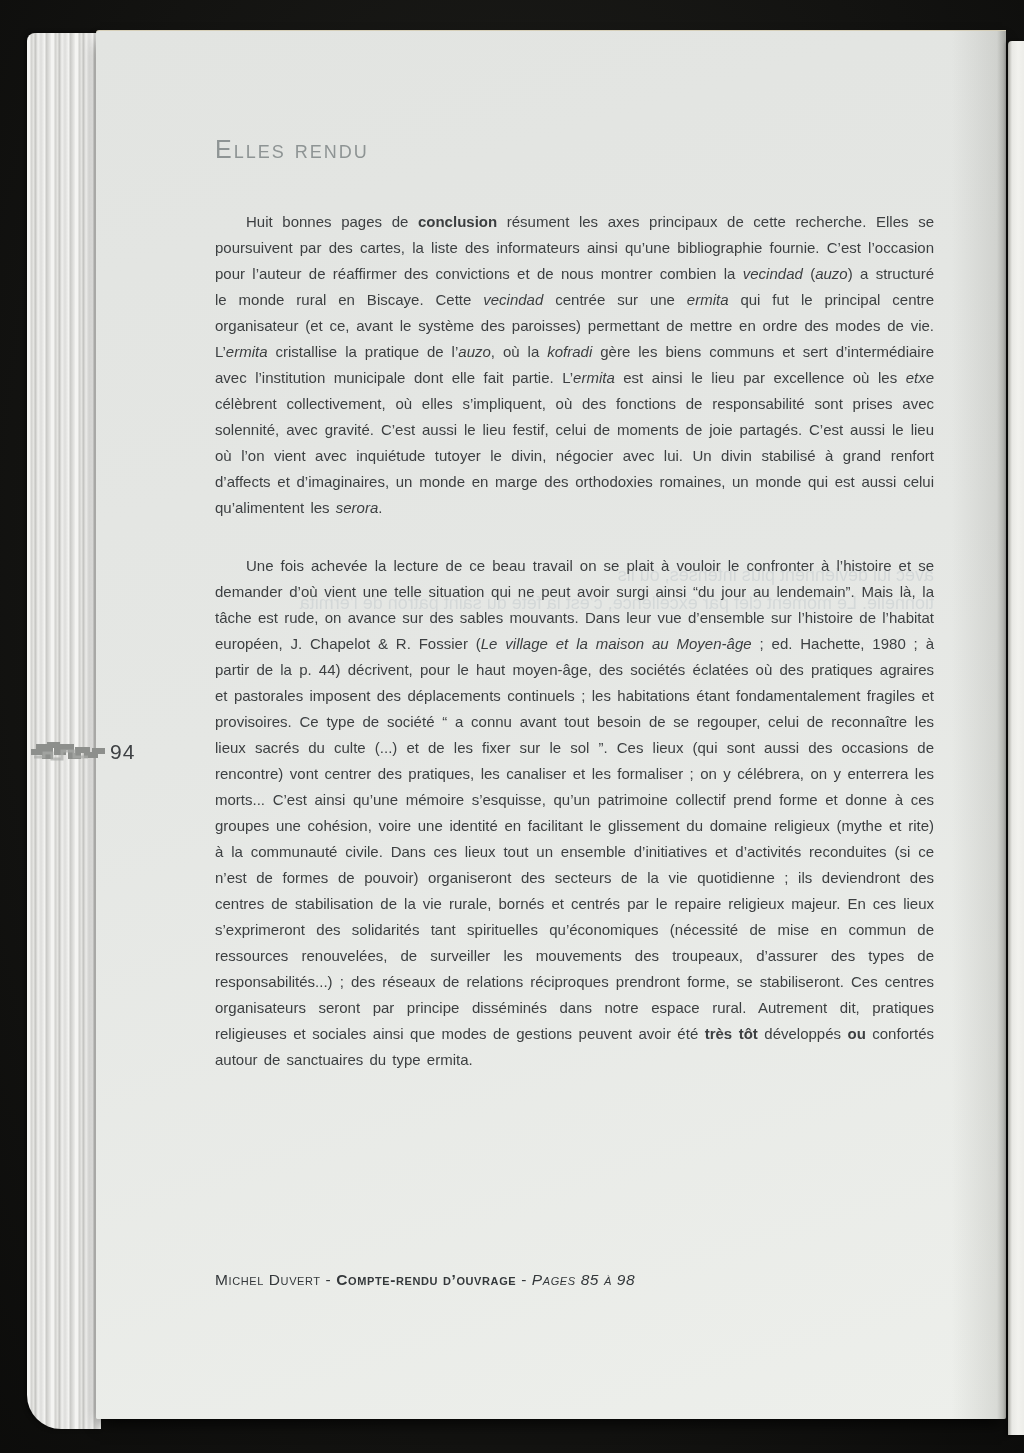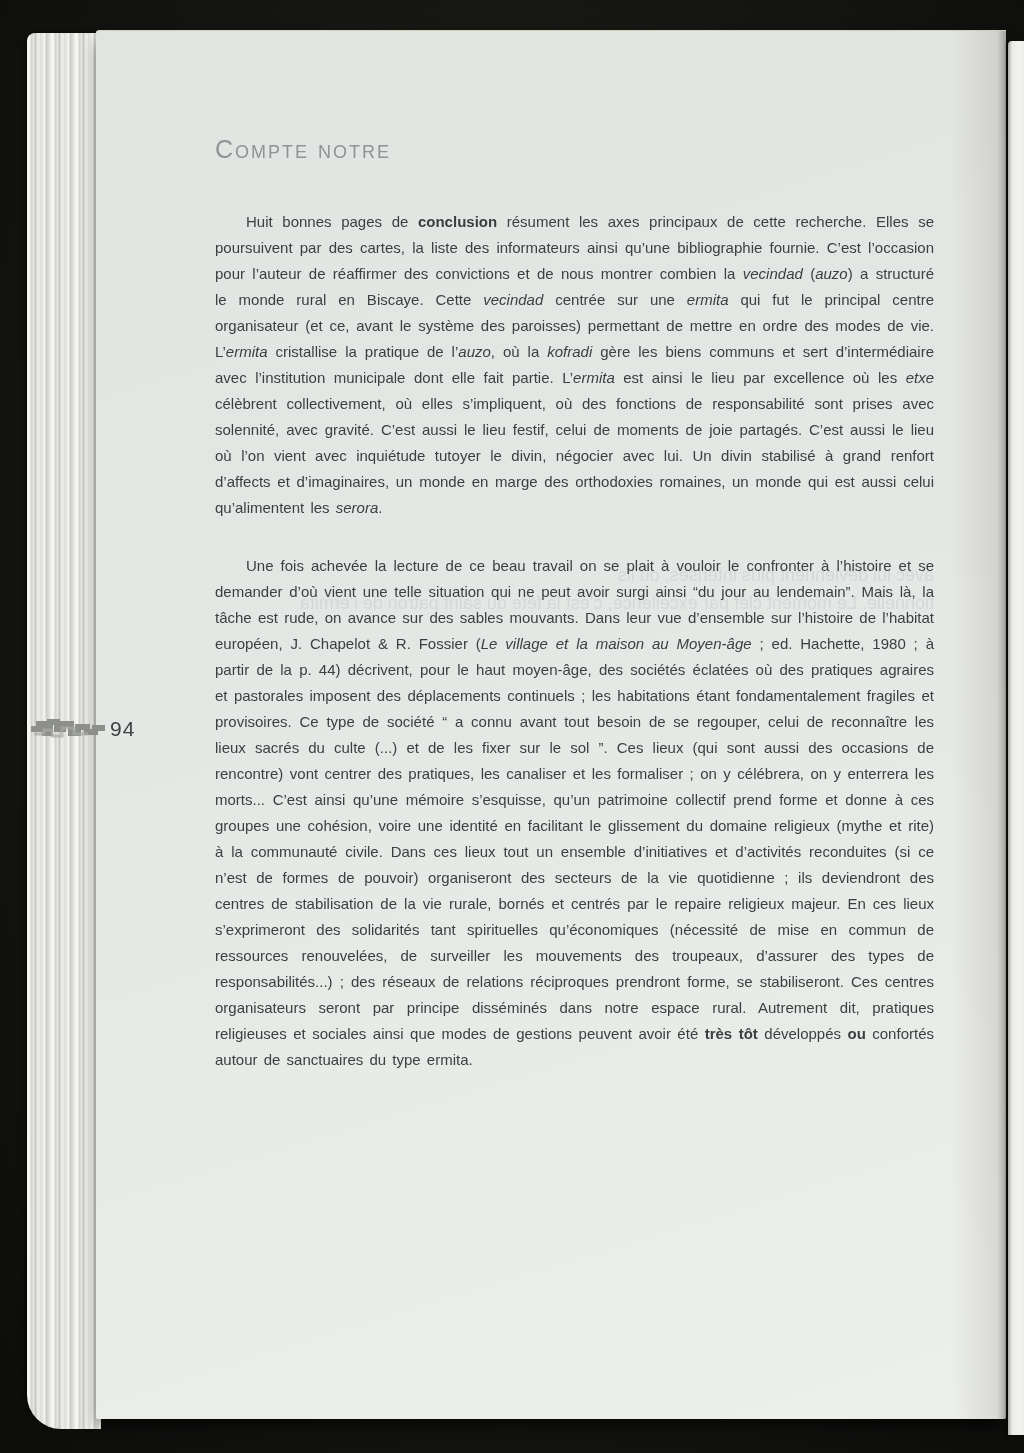--- a/index.html
+++ b/index.html
@@ -91,21 +91,21 @@
     white-space: nowrap;
     overflow: hidden;
     pointer-events: none;
   }
   .bleed-1 { top: 534px; }
   .bleed-2 { top: 562px; }
 
   
   .page-marker {
     position: absolute;
-    left: 30px; top: 716px;
+    left: 30px; top: 739px;
     display: flex;
     align-items: center;
     gap: 4px;
   }
   .page-number {
     font-size: 21px;
     color: #3e4144;
     letter-spacing: 1px;
   }
 
@@ -120,30 +120,33 @@
   .footer .work  { font-weight: bold; }
   .footer .pages { font-style: italic; }
 </style>
 </head>
 <body>
 
 <div class="page-stack"></div>
 
 <div class="page">
 
-  <div class="running-header">Compte notre</div>
+  <div class="running-header">Elles rendu</div>
 
   <div class="bleed bleed-1">avec lui deviennent plus intenses, où ils</div>
   <div class="bleed bleed-2">tionnelle. Le moment clef par excellence, c’est la fête du saint patron de l’ermita</div>
 
   <div class="text-column">
     <p><span>Huit bonnes pages de </span><span class="bold">conclusion</span><span> résument les axes principaux de cette recherche. Elles se poursuivent par des cartes, la liste des informateurs ainsi qu’une bibliographie fournie. C’est l’occasion pour l’auteur de réaffirmer des convictions et de nous montrer combien la </span><span class="italic">vecindad</span><span> (</span><span class="italic">auzo</span><span>) a structuré le monde rural en Biscaye. Cette </span><span class="italic">vecindad</span><span> centrée sur une </span><span class="italic">ermita</span><span> qui fut le principal centre organisateur (et ce, avant le système des paroisses)  permettant de mettre en ordre des modes de vie. L’</span><span class="italic">ermita</span><span> cristallise la pratique de l’</span><span class="italic">auzo</span><span>, où la </span><span class="italic">kofradi</span><span> gère les biens communs et sert d’intermédiaire avec l’institution municipale dont elle fait partie. L’</span><span class="italic">ermita</span><span> est ainsi le lieu par excellence où les </span><span class="italic">etxe</span><span> célèbrent collectivement, où elles s’impliquent, où des fonctions de responsabilité sont prises avec solennité, avec gravité. C’est aussi le lieu festif, celui de moments de joie partagés. C’est aussi le lieu où l’on vient avec inquiétude tutoyer le divin, négocier avec lui. Un divin stabilisé à grand renfort d’affects et d’imaginaires, un monde en marge des orthodoxies romaines, un monde qui est aussi celui qu’alimentent les </span><span class="italic">serora</span><span>.</span></p>
     <p><span>Une fois achevée la lecture de ce beau travail on se plait à vouloir le confronter à l’histoire et se demander d’où vient une telle situation qui ne peut avoir surgi ainsi “du jour au lendemain”. Mais là, la tâche est rude, on avance sur des sables mouvants. Dans leur vue d’ensemble sur l’histoire de l’habitat européen, J. Chapelot &amp; R. Fossier (</span><span class="italic">Le village et la maison au Moyen-âge</span><span> ; ed. Hachette, 1980 ; à partir de la p. 44) décrivent, pour le haut moyen-âge, des sociétés éclatées où des pratiques agraires et pastorales imposent des déplacements continuels ; les habitations étant fondamentalement fragiles et provisoires. Ce type de société “ a connu avant tout besoin de se regouper, celui de reconnaître les lieux sacrés du culte (...) et de les fixer sur le sol ”. Ces lieux (qui sont aussi des occasions de rencontre) vont centrer des pratiques, les canaliser et les formaliser ; on y célébrera, on y enterrera les morts... C’est ainsi qu’une mémoire s’esquisse, qu’un patrimoine collectif prend forme et donne à ces groupes une cohésion, voire une identité en facilitant le glissement du domaine religieux (mythe et rite) à la communauté civile. Dans ces lieux tout un ensemble d’initiatives et d’activités reconduites (si ce n’est de formes de pouvoir) organiseront des secteurs de la vie quotidienne ; ils deviendront des centres de stabilisation de la vie rurale, bornés et centrés par le repaire religieux majeur. En ces lieux s’exprimeront des solidarités tant spirituelles qu’économiques (nécessité de mise en commun de ressources renouvelées, de surveiller les mouvements des troupeaux, d’assurer des types de responsabilités...) ; des réseaux de relations réciproques prendront forme, se stabiliseront. Ces centres organisateurs seront par principe disséminés dans notre espace rural. Autrement dit, pratiques religieuses et sociales ainsi que modes de gestions peuvent avoir été </span><span class="bold">très tôt</span><span> développés </span><span class="bold">ou</span><span> confortés autour de sanctuaires du type ermita.</span></p>
   </div>
 
+  <div class="footer">
+    <span class="author">Michel Duvert</span><span> - </span><span class="work">Compte-rendu d’ouvrage</span><span> - </span><span class="pages">Pages 85 à 98</span>
+  </div>
 
 </div>
 
 <div class="page-sliver"></div>
 
 <div class="page-marker">
   <svg width="76" height="26" viewBox="0 0 76 26">
     <path d="M1 13 h8 v-5 h6 v9 h5 v-11 h7 v7 h6 v-5 h8 v9 h7 v-6 h9 v5 h8 v-4 h10" fill="none" stroke="#8d8f8c" stroke-width="6"></path>
     <path d="M4 18 h10 v-4 h8 v6 h10 v-8 h12 v6 h14" fill="none" stroke="#a9aba8" stroke-width="3" opacity="0.7"></path>
   </svg>

